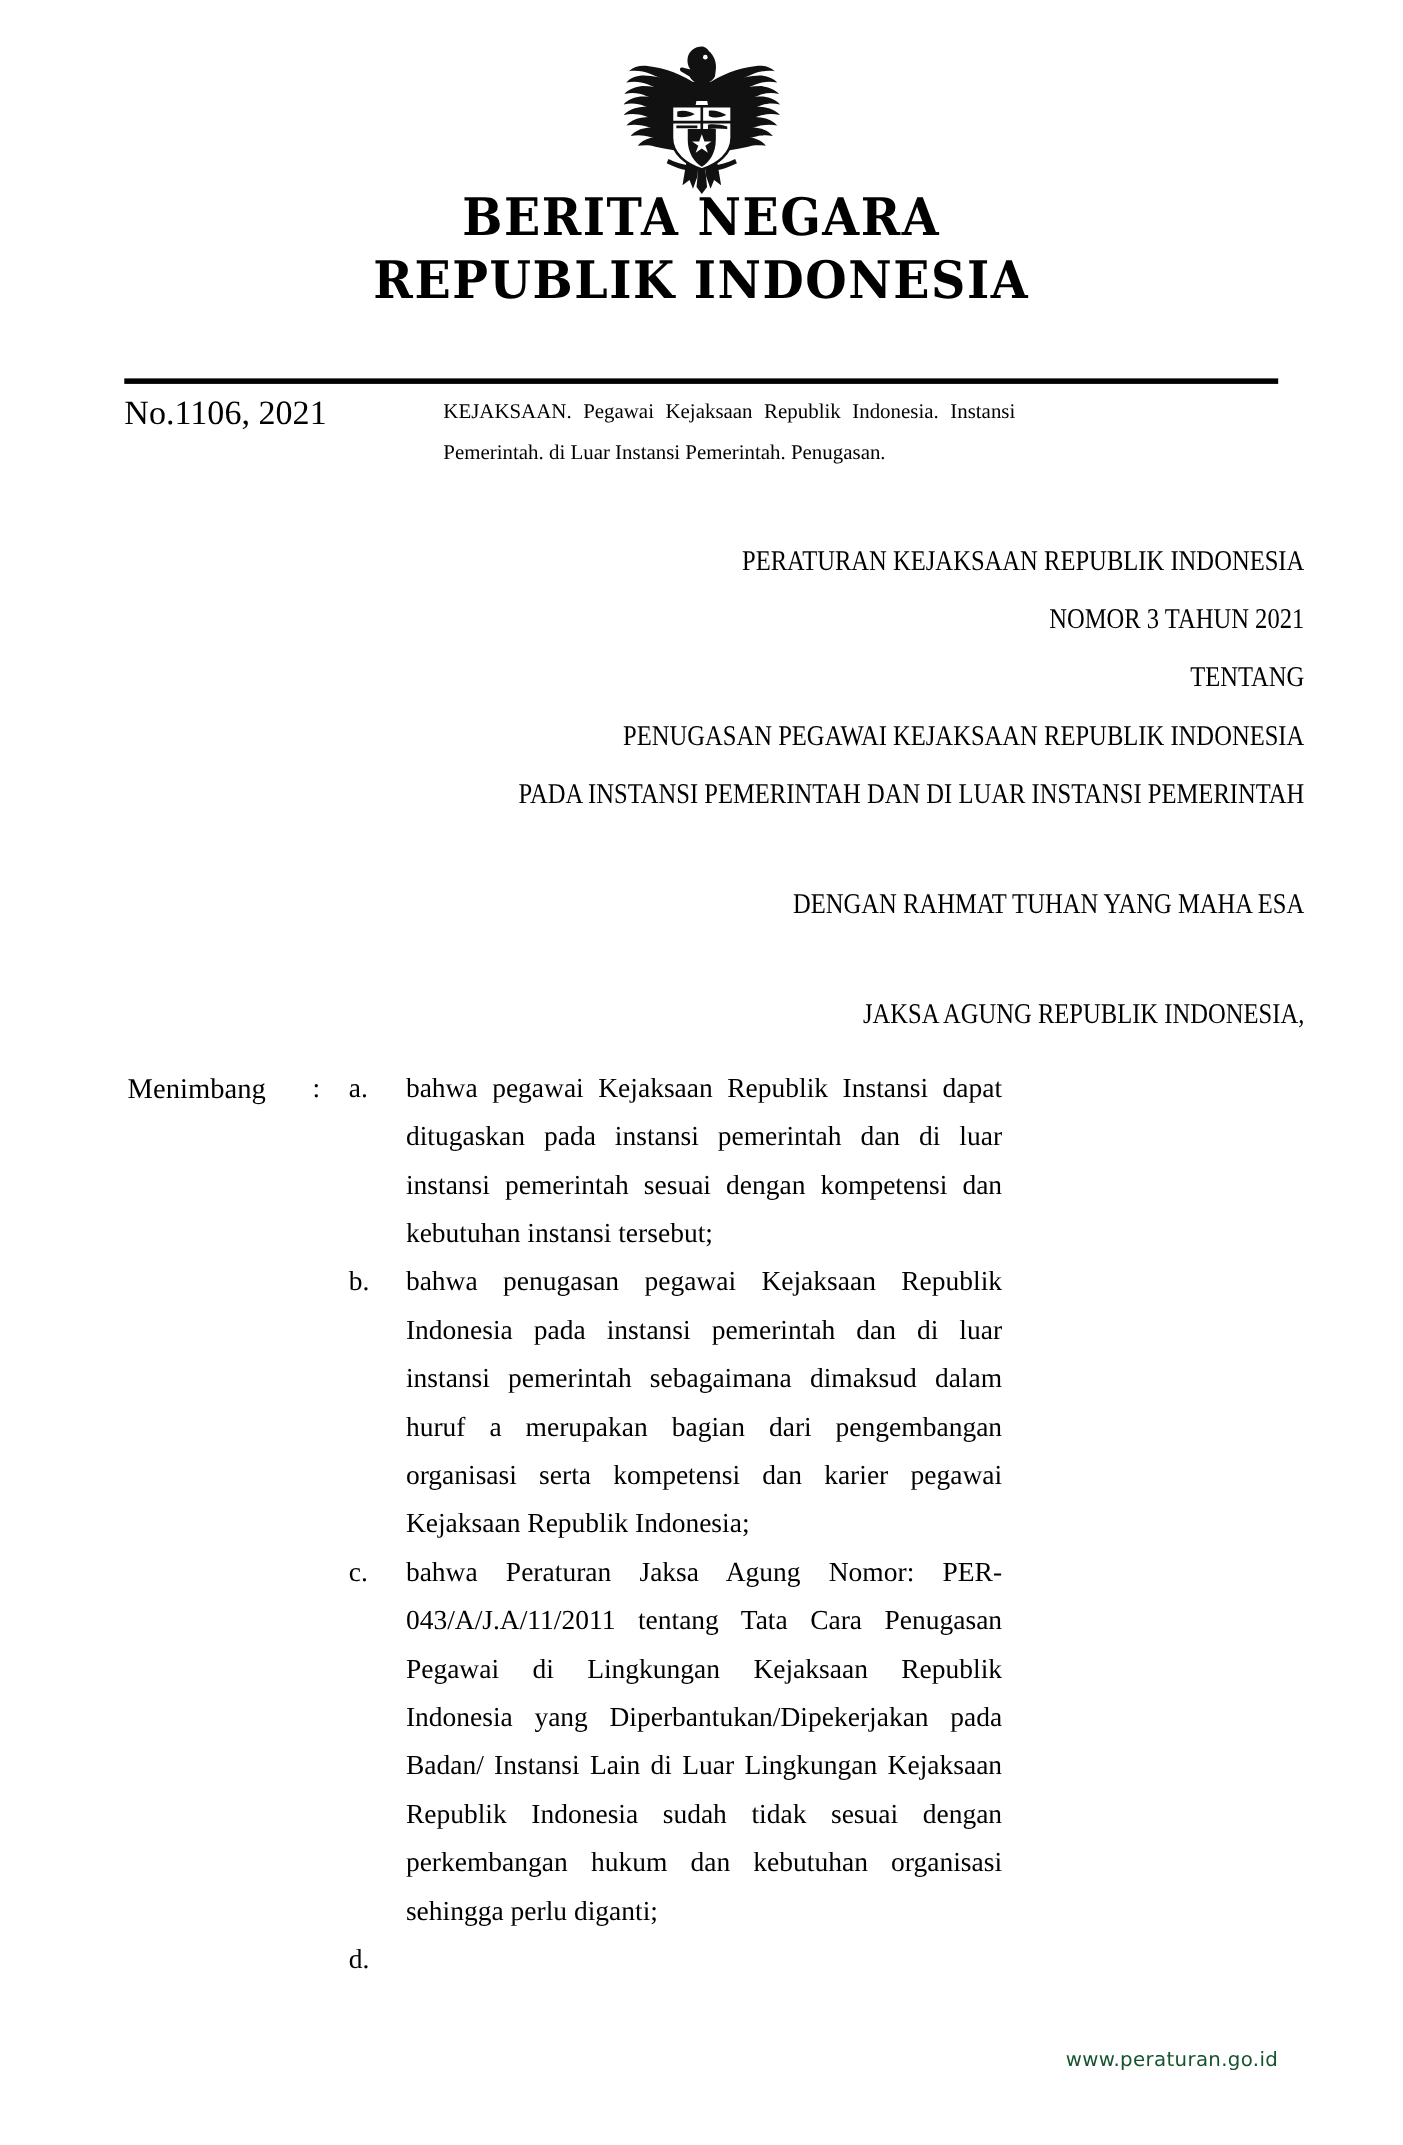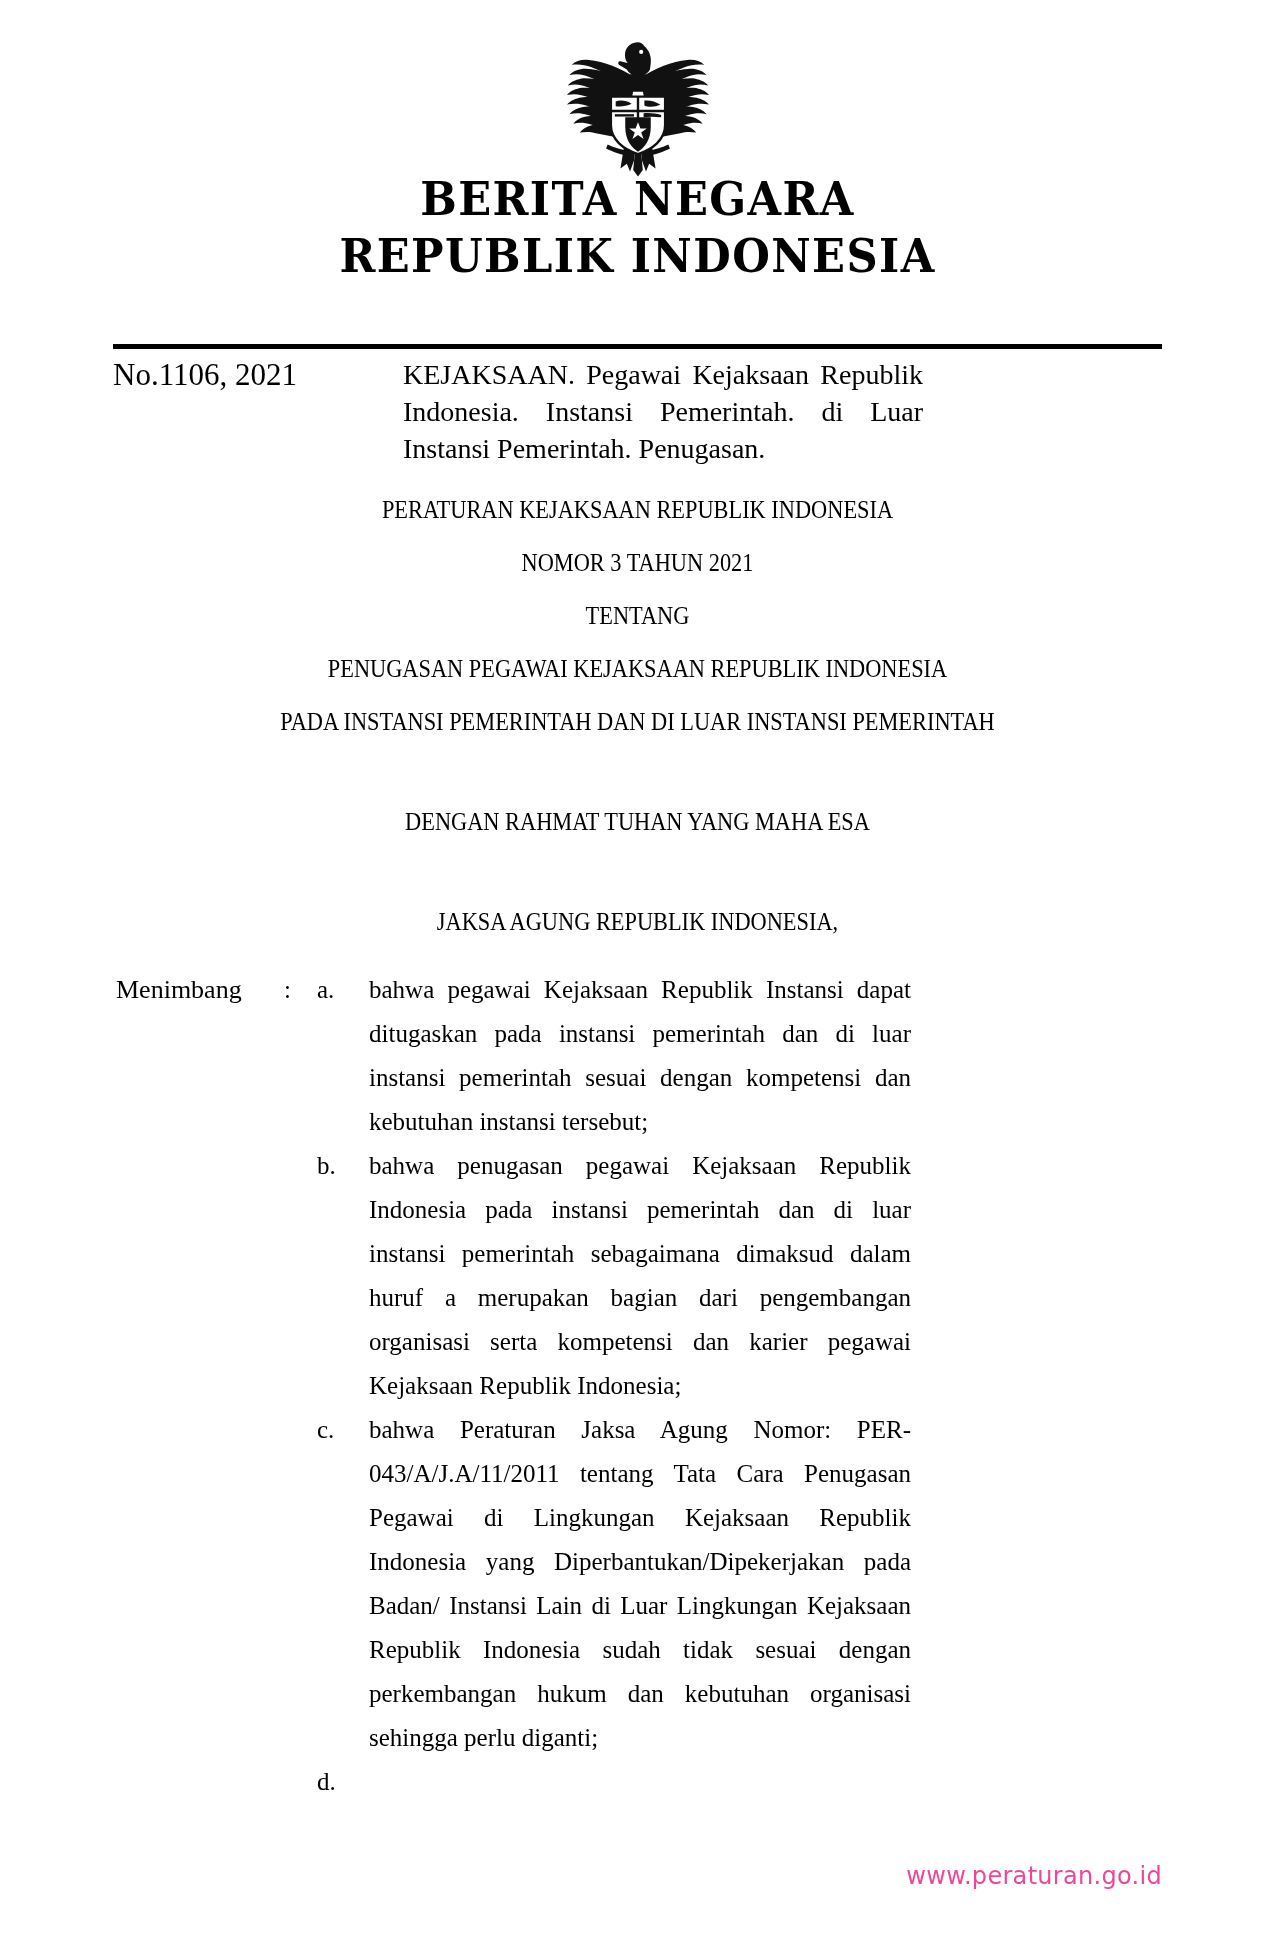--- a/index.html
+++ b/index.html
@@ -78,33 +78,33 @@
     top: 0;
     font-size: 31px;
     line-height: 37px;
     white-space: nowrap;
   }
   .gazette-keywords {
     position: absolute;
     left: 290px;
     top: 0;
     width: 520px;
-    font-size: 28px;
+    font-size: 19px;
     line-height: 37px;
     text-align: justify;
     text-align-last: left;
   }
 
   
   .titleblock {
     position: absolute;
     left: 0;
     top: 487px;
     width: 1275px;
-    text-align: center;
+    text-align: right;
   }
   .title-line {
     font-size: 26px;
     line-height: 45px;
     transform: scaleX(0.86);
     transform-origin: center;
     white-space: nowrap;
   }
   .title-gap-sm { height: 8px; }
   .title-gap-lg { height: 55px; }
@@ -158,22 +158,22 @@
     text-align-last: left;
     hyphens: none;
   }
 
   
   .watermark {
     position: absolute;
     right: 113px;
     top: 1862px;
     font-family: "DejaVu Sans", "Liberation Sans", sans-serif;
-    font-size: 24px;
-    color: #ec4899;
+    font-size: 18px;
+    color: #14532d;
     letter-spacing: 0.3px;
     white-space: nowrap;
   }
 </style>
 </head>
 <body>
 
 <div class="page">
 
   <div class="emblem-wrap">

